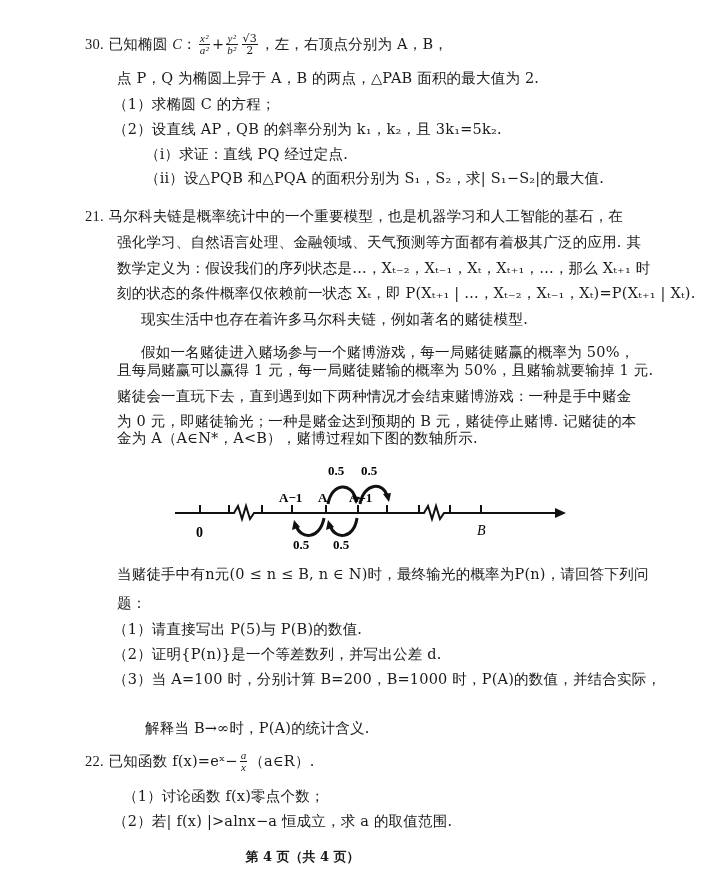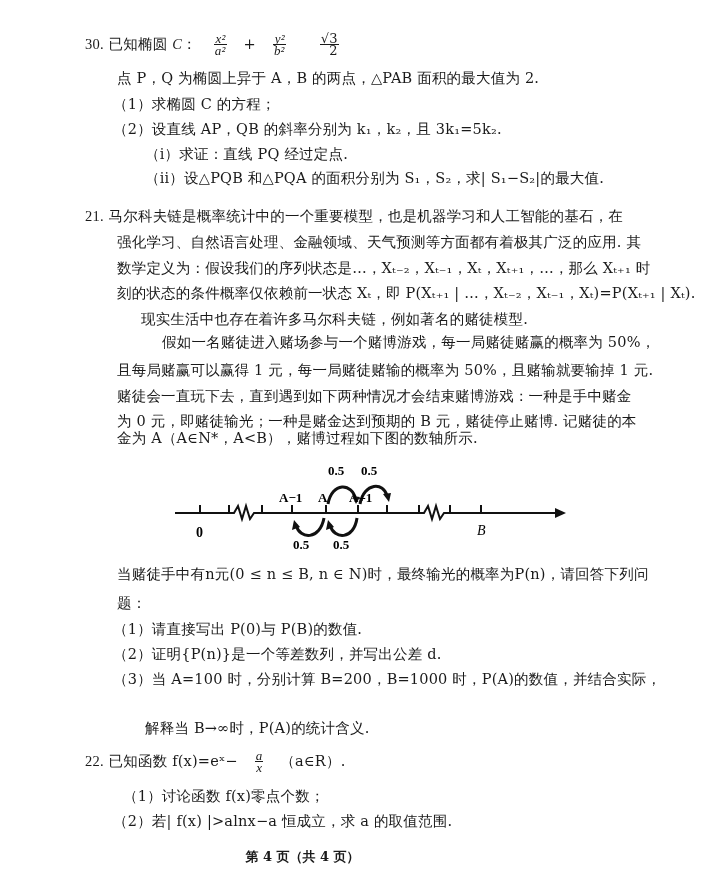--- a/index.html
+++ b/index.html
@@ -2,50 +2,50 @@
 <html><head>
 <meta charset="utf-8">
 <style>
   html, body { margin: 0; padding: 0; }
   body {
     width: 708px; height: 876px; background: #ffffff; position: relative; overflow: hidden;
     font-family: "DejaVu Serif", "Liberation Serif", serif; color: #1a1a1a;
   }
   .line { position: absolute; font-size: 14.5px; line-height: 20px; white-space: nowrap; letter-spacing: 0.2px; }
   .it { font-style: italic; font-family: "Liberation Serif", serif; }
-  .frac { display: inline-block; vertical-align: middle; text-align: right; font-size: 13px; line-height: 11px; margin: 0 17px; }
+  .frac { display: inline-block; vertical-align: middle; text-align: center; font-size: 11px; line-height: 11px; margin: 0 2px; }
   .frac .num { display: block; border-bottom: 1px solid #1a1a1a; padding: 0 1px; }
   .frac .den { display: block; padding: 0 1px; }
   .qnum { font-family: "Liberation Serif", serif; }
   .footer { position: absolute; left: 0; width: 605px; text-align: center; top: 848px; font-size: 13px; font-weight: bold; }
   svg text { font-family: "Liberation Serif", serif; }
 </style>
 </head>
 <body>
 
 <div class="line" style="left:85px; top:33px;">
   <span class="qnum">30.</span>
   <span>已知椭圆</span>
-  <span class="it">C</span>：<span class="frac it"><span class="num">x²</span><span class="den">a²</span></span>+<span class="frac it"><span class="num">y²</span><span class="den">b²</span></span><span class="frac"><span class="num">√3</span><span class="den">2</span></span>
+  <span class="it">C</span>：<span class="frac it"><span class="num">x²</span><span class="den">a²</span></span>+<span class="frac it"><span class="num">y²</span><span class="den">b²</span></span><span class="frac"><span class="num">√3</span><span class="den">2</span></span><span>，左，右顶点分别为 A，B，</span>
 </div>
 <div class="line" style="left:117px; top:68px;">点 P，Q 为椭圆上异于 A，B 的两点，△PAB 面积的最大值为 2.</div>
 <div class="line" style="left:113px; top:94px;">（1）求椭圆 C 的方程；</div>
 <div class="line" style="left:113px; top:119px;">（2）设直线 AP，QB 的斜率分别为 k₁，k₂，且 3k₁=5k₂.</div>
 <div class="line" style="left:145px; top:144px;">（i）求证：直线 PQ 经过定点.</div>
 <div class="line" style="left:145px; top:168px;">（ii）设△PQB 和△PQA 的面积分别为 S₁，S₂，求| S₁−S₂|的最大值.</div>
 
 <div class="line" style="left:85px; top:206px;">
   <span class="qnum">21.</span>
   <span>马尔科夫链是概率统计中的一个重要模型，也是机器学习和人工智能的基石，在</span>
 </div>
 <div class="line" style="left:117px; top:232px;">强化学习、自然语言处理、金融领域、天气预测等方面都有着极其广泛的应用. 其</div>
 <div class="line" style="left:117px; top:258px;">数学定义为：假设我们的序列状态是…，Xₜ₋₂，Xₜ₋₁，Xₜ，Xₜ₊₁，…，那么 Xₜ₊₁ 时</div>
 <div class="line" style="left:117px; top:283px;">刻的状态的条件概率仅依赖前一状态 Xₜ，即 P(Xₜ₊₁ | …，Xₜ₋₂，Xₜ₋₁，Xₜ)=P(Xₜ₊₁ | Xₜ).</div>
 <div class="line" style="left:141px; top:309px;">现实生活中也存在着许多马尔科夫链，例如著名的赌徒模型.</div>
-<div class="line" style="left:141px; top:332px;margin-left:21px;">假如一名赌徒进入赌场参与一个赌博游戏，每一局赌徒赌赢的概率为 50%，</div>
+<div class="line" style="left:141px; top:342px;">假如一名赌徒进入赌场参与一个赌博游戏，每一局赌徒赌赢的概率为 50%，</div>
 <div class="line" style="left:117px; top:360px;">且每局赌赢可以赢得 1 元，每一局赌徒赌输的概率为 50%，且赌输就要输掉 1 元.</div>
 <div class="line" style="left:117px; top:386px;">赌徒会一直玩下去，直到遇到如下两种情况才会结束赌博游戏：一种是手中赌金</div>
 <div class="line" style="left:117px; top:411px;">为 0 元，即赌徒输光；一种是赌金达到预期的 B 元，赌徒停止赌博. 记赌徒的本</div>
 <div class="line" style="left:117px; top:428px;">金为 A（A∈N*，A&lt;B），赌博过程如下图的数轴所示.</div>
 
 <svg width="708" height="876" style="position:absolute; left:0; top:0;" viewBox="0 0 708 876">
   <g stroke="#111" stroke-width="2" fill="none">
     <line x1="175" y1="513" x2="558" y2="513"></line>
     <polygon points="566,513 555,508 555,518" fill="#111" stroke="none"></polygon>
 
@@ -88,21 +88,21 @@
   <text x="349" y="502" font-size="13" font-weight="bold">A+1</text>
   <text x="477" y="535" font-size="14" font-style="italic">B</text>
   <text x="328" y="475" font-size="13" font-weight="bold">0.5</text>
   <text x="361" y="475" font-size="13" font-weight="bold">0.5</text>
   <text x="293" y="549" font-size="13" font-weight="bold">0.5</text>
   <text x="333" y="549" font-size="13" font-weight="bold">0.5</text>
 </svg>
 
 <div class="line" style="left:117px; top:564px;">当赌徒手中有n元(0 ≤ n ≤ B, n ∈ N)时，最终输光的概率为P(n)，请回答下列问</div>
 <div class="line" style="left:117px; top:593px;">题：</div>
-<div class="line" style="left:113px; top:619px;">（1）请直接写出 P(0)与 P(B)的数值.</div>
+<div class="line" style="left:113px; top:619px;">（1）请直接写出 P(5)与 P(B)的数值.</div>
 <div class="line" style="left:113px; top:644px;">（2）证明{P(n)}是一个等差数列，并写出公差 d.</div>
 <div class="line" style="left:113px; top:669px;">（3）当 A=100 时，分别计算 B=200，B=1000 时，P(A)的数值，并结合实际，</div>
 <div class="line" style="left:145px; top:718px;">解释当 B→∞时，P(A)的统计含义.</div>
 
 <div class="line" style="left:85px; top:750px;">
   <span class="qnum">22.</span>
   <span>已知函数 f(x)=eˣ−</span><span class="frac it"><span class="num">a</span><span class="den">x</span></span><span>（a∈R）.</span>
 </div>
 <div class="line" style="left:123px; top:786px;">（1）讨论函数 f(x)零点个数；</div>
 <div class="line" style="left:113px; top:811px;">（2）若| f(x) |&gt;alnx−a 恒成立，求 a 的取值范围.</div>

